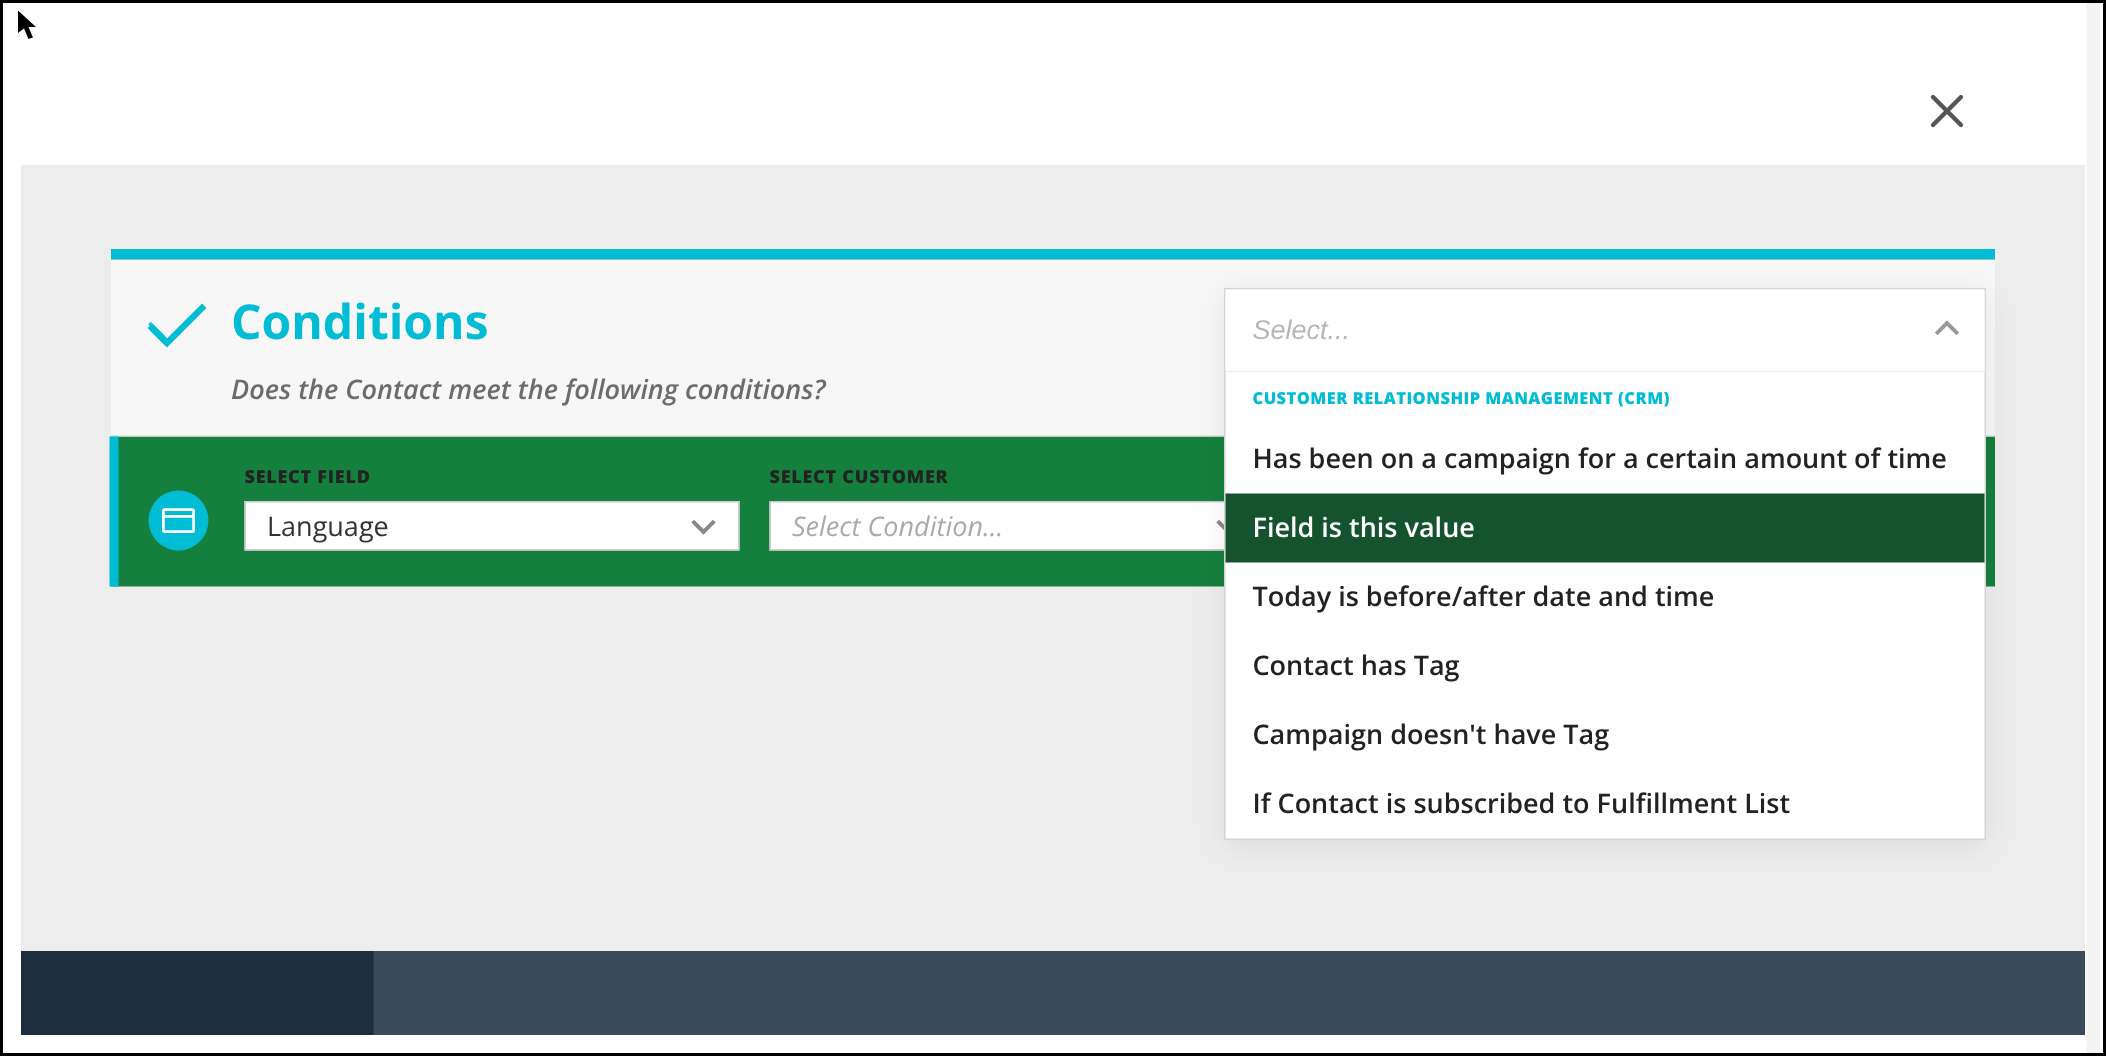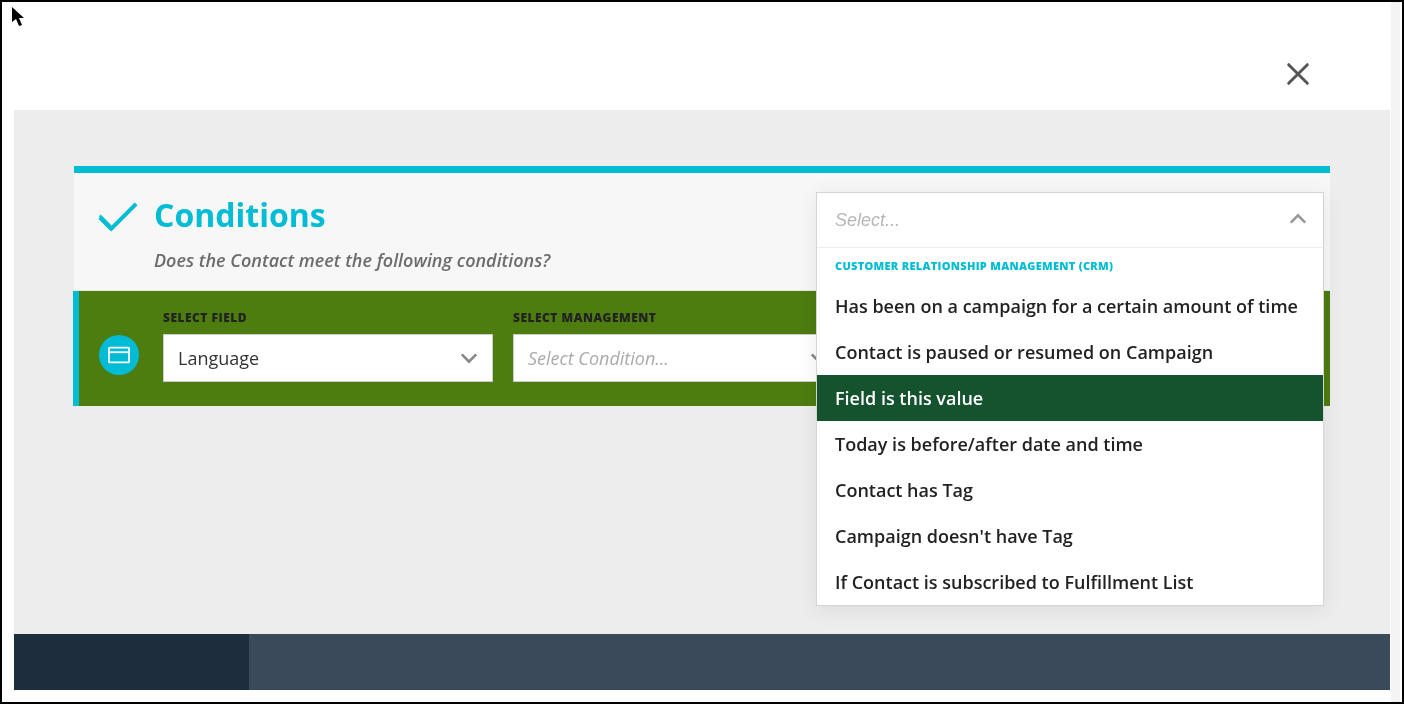--- a/index.html
+++ b/index.html
@@ -15,21 +15,21 @@
     left: 12px; right: 12px;
     top: 108px;
     height: 530px;
     background: #ededed;
   }
 
   .panel {
     position: absolute;
     left: 72px; right: 72px;
     top: 164px;
-    background: #4d7c0f;
+    background: #15803d;
     border-top: 7px solid #00bcd4;
   }
 
   .panel-header {
     display: flex;
     align-items: flex-start;
     padding: 24px 24px 18px 24px;
     background: #f7f7f7;
     border-bottom: 1px solid #e5e5e5;
   }
@@ -53,21 +53,21 @@
     display: flex; align-items: center; justify-content: center;
     margin-left: 20px; margin-right: 24px;
     margin-top: 18px;
   }
   .row-icon svg { width: 22px; height: 18px; }
 
   .field-group { display: flex; flex-direction: column; margin-right: 20px; }
   .field-label { font-size: 12px; font-weight: 800; color: #222; letter-spacing: 0.5px; margin-bottom: 8px; }
   .select-box {
     width: 330px;
-    height: 48px;
+    height: 33px;
     border: 1px solid #ccc;
     display: flex; align-items: center; justify-content: space-between;
     padding: 0 14px;
     font-size: 18px;
     color: #333;
     background: #fff;
     cursor: pointer;
   }
   .select-box .placeholder { color: #aaa; font-style: italic; }
   .chev { color: #888; }
@@ -187,21 +187,21 @@
         <span>Language</span>
         <span class="chev">
           <svg viewBox="0 0 20 12">
               <path d="M2 2 L10 10 L18 2" fill="none" stroke="#888" stroke-width="3"></path>
             </svg>
         </span>
       </div>
     </div>
 
     <div class="field-group">
-      <div class="field-label">SELECT MANAGEMENT</div>
+      <div class="field-label">SELECT CUSTOMER</div>
       <div class="select-box">
         <span class="placeholder">Select Condition...</span>
         <span class="chev">
           <svg viewBox="0 0 20 12">
               <path d="M2 2 L10 10 L18 2" fill="none" stroke="#888" stroke-width="3"></path>
             </svg>
         </span>
       </div>
     </div>
   </div>
@@ -213,20 +213,19 @@
 <div class="dropdown">
   <input class="dd-input" type="text" placeholder="Select..." style="">
   <span class="dd-caret">
     <svg viewBox="0 0 20 12">
         <path d="M2 10 L10 2 L18 10" fill="none" stroke="#999" stroke-width="3"></path>
       </svg>
   </span>
   <div class="dd-group">CUSTOMER RELATIONSHIP MANAGEMENT (CRM)</div>
   <div id="dd-items">
       <div class="dd-item">Has been on a campaign for a certain amount of time</div>
-      <div class="dd-item">Contact is paused or resumed on Campaign</div>
       <div class="dd-item selected">Field is this value</div>
       <div class="dd-item">Today is before/after date and time</div>
       <div class="dd-item">Contact has Tag</div>
       <div class="dd-item">Campaign doesn't have Tag</div>
       <div class="dd-item">If Contact is subscribed to Fulfillment List</div>
     </div>
 </div>
 
 </body></html>

